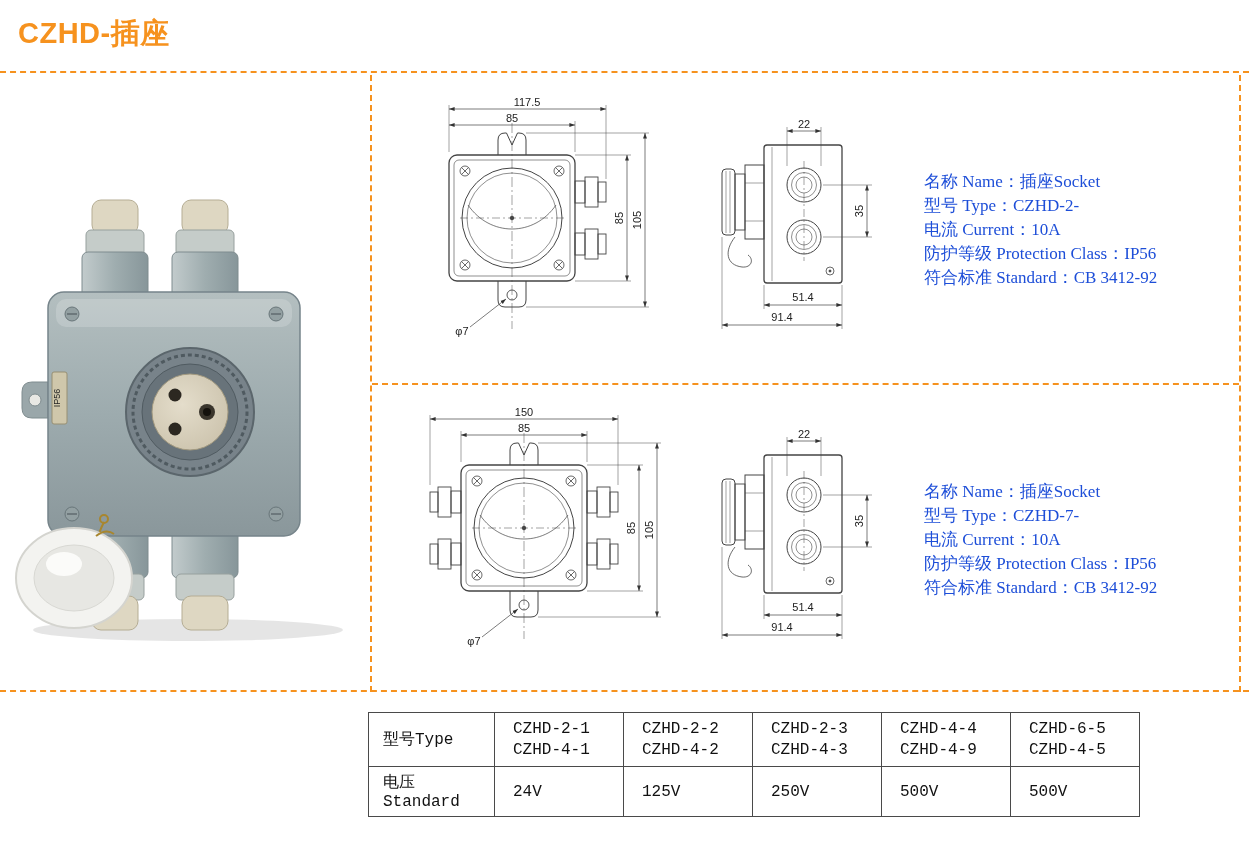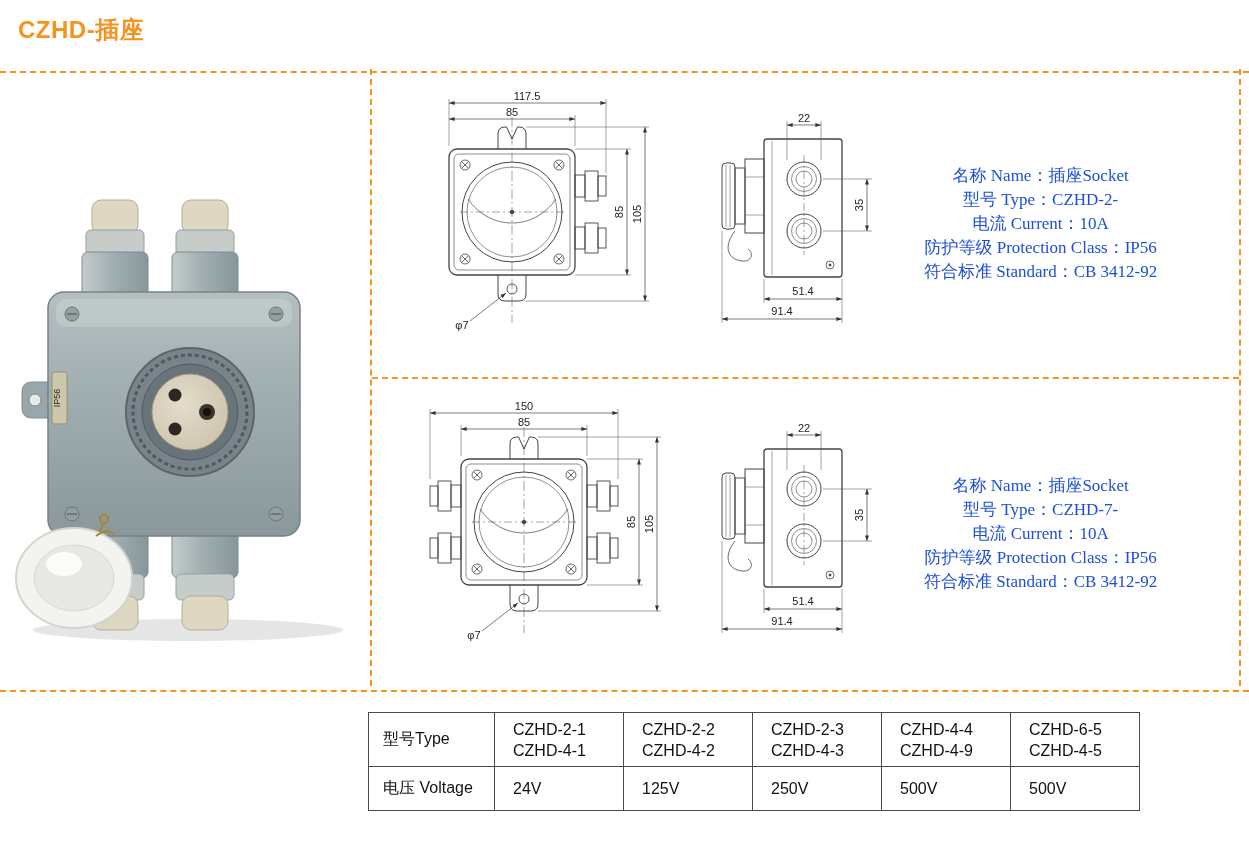--- a/index.html
+++ b/index.html
@@ -1,43 +1,43 @@
 <!DOCTYPE html>
 <html><head>
 <meta charset="utf-8">
 <style>
   * { margin:0; padding:0; box-sizing:border-box; }
   html,body { background:#ffffff; }
   body { font-family:"Liberation Sans", sans-serif; }
   .page { position:relative; width:1249px; height:848px; background:#fff; overflow:hidden; }
 
-  .page-title { position:absolute; left:18px; top:14px; font-size:24px; font-weight:bold; color:#F6921E; letter-spacing:.5px; }
+  .page-title { position:absolute; left:18px; top:14px; font-size:29px; font-weight:bold; color:#F6921E; letter-spacing:.5px; }
 
   .rule { position:absolute; left:0; right:0; height:0; border-top:2px dashed #F6921E; }
   .rule-top { top:71px; }
   .rule-bottom { top:690px; }
 
-  .panels { position:absolute; left:370px; top:69px; width:871px; height:617px;
+  .panels { position:absolute; left:370px; top:75px; width:871px; height:617px;
             border-left:2px dashed #F6921E; border-right:2px dashed #F6921E;
-            display:flex; flex-direction:column;text-align:center; }
+            display:flex; flex-direction:column; }
   .panel { position:relative; flex:1 1 0; }
   .panel-first { border-bottom:2px dashed #F6921E; }
 
   .front-svg { position:absolute; left:62px; top:20px; }
   .front-svg.wide { left:42px; }
   .side-svg  { position:absolute; left:330px; top:42px; }
   .specs { position:absolute; left:552px; top:96px; font-family:"Liberation Serif", serif;
            font-size:17px; line-height:22px; color:#1d4ed8; white-space:nowrap; }
   .specs div { margin-bottom:2px; }
 
   svg text { font-family:"Liberation Sans", sans-serif; fill:#222; }
   .photo { position:absolute; left:8px; top:186px; }
 
   .spec-table { position:absolute; left:368px; top:712px; border-collapse:collapse;
-                font-family:Liberation Sans, sans-serif; font-size:16px; color:#111;
+                font-family:Liberation Mono, monospace; font-size:16px; color:#111;
                 table-layout:fixed; }
   .spec-table td { border:1px solid #4a4a4a; vertical-align:middle;
                    padding:5px 8px 5px 18px; }
   .spec-table td.rowhead { padding-left:14px; }
   .spec-table tr.type-row td { height:54px; }
   .spec-table tr.volt-row td { height:44px; }
   .spec-table .tline { line-height:21px; }
 </style>
 </head>
 <body>
@@ -421,21 +421,21 @@
         <td>
           <div class="tline">CZHD-4-4</div>
           <div class="tline">CZHD-4-9</div>
         </td>
         <td>
           <div class="tline">CZHD-6-5</div>
           <div class="tline">CZHD-4-5</div>
         </td>
       </tr>
       <tr class="volt-row">
-        <td class="rowhead">电压 Voltage</td>
+        <td class="rowhead">电压 Standard</td>
         <td>24V</td>
         <td>125V</td>
         <td>250V</td>
         <td>500V</td>
         <td>500V</td>
       </tr>
     </tbody>
   </table>
 
 </div>

